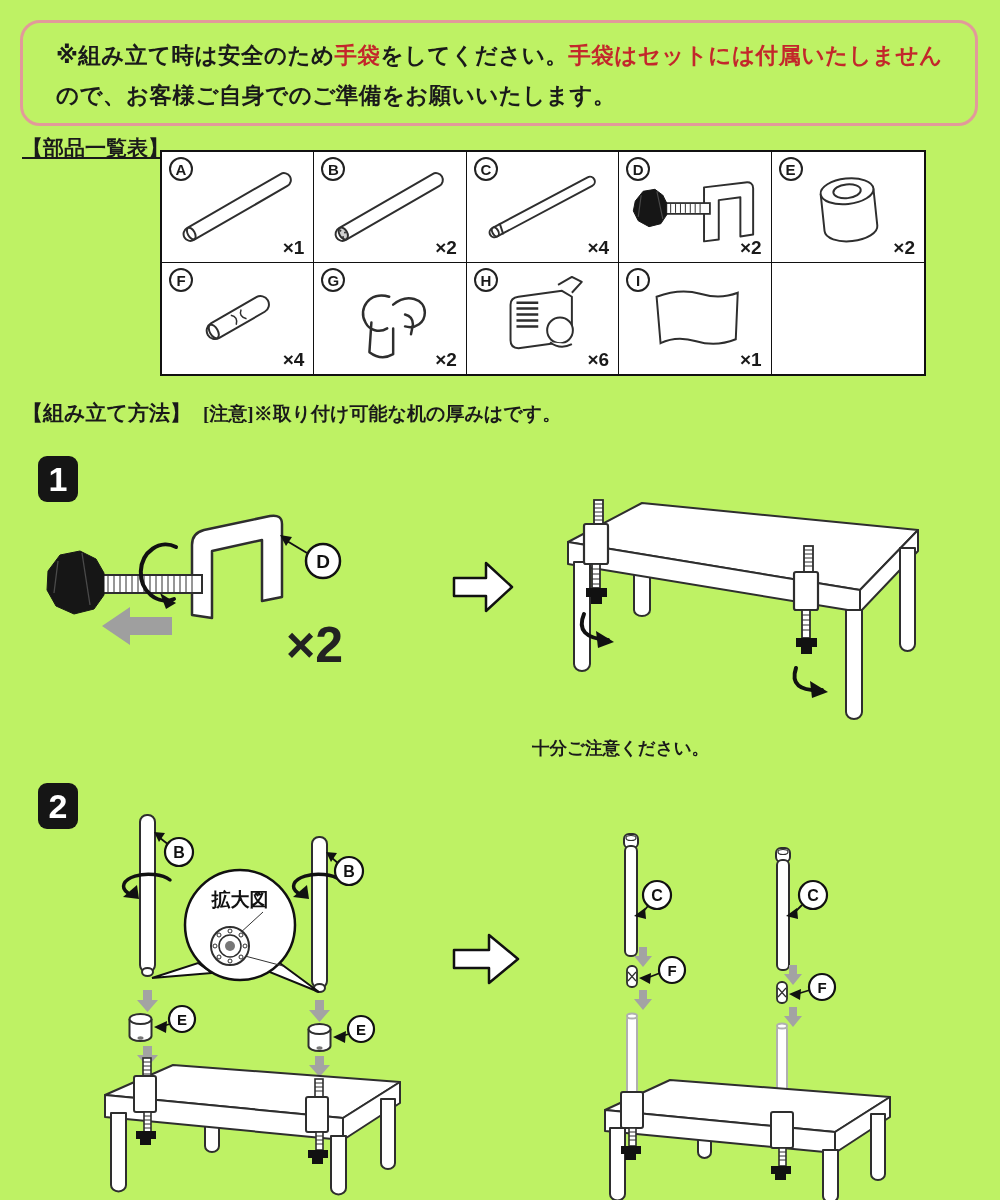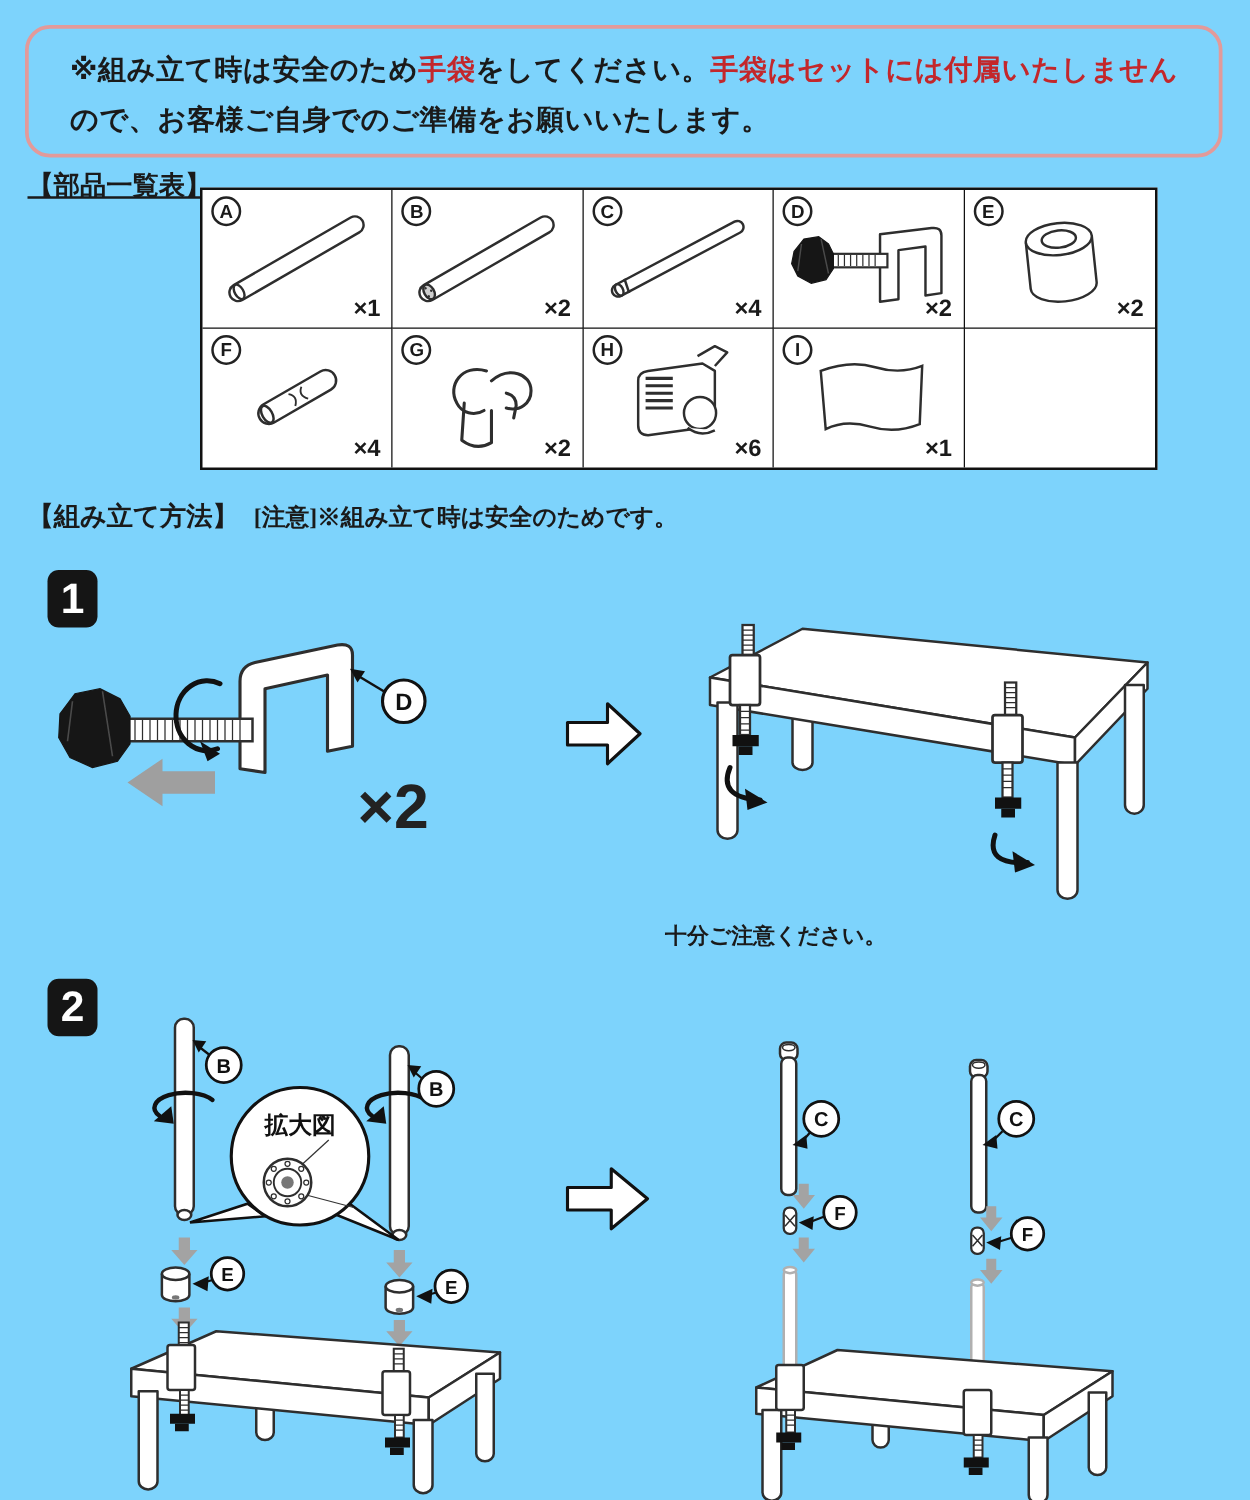--- a/index.html
+++ b/index.html
@@ -1,18 +1,18 @@
 <!DOCTYPE html>
 <html><head>
 <meta charset="utf-8">
 <style>
   * { margin:0; padding:0; box-sizing:border-box; }
   body { background:#fff; }
   .page {
-    position:relative; width:1000px; height:1200px; background:#7dd3fc;
+    position:relative; width:1000px; height:1200px; background:#bef264;
     font-family:"Liberation Sans","DejaVu Sans",sans-serif; color:#1a1a1a; overflow:hidden;
   }
   
   .warning-box {
     position:absolute; left:20px; top:20px; width:958px; height:106px;
     border:3px solid #e29a9a; border-radius:20px;
     padding:13px 20px 0 33px; font-size:22.5px; font-weight:bold; line-height:1.78;
     letter-spacing:.5px;
   }
   .red { color:#c3272b; }
@@ -179,21 +179,21 @@
         <path d="M38,34 q24,-9 44,-3 q20,6 38,-1 l-2,47 q-20,8 -40,2 q-20,-6 -36,2 z" fill="#fff" stroke="#2e2e2e" stroke-width="2"></path>
       </svg>
       <span class="part-qty">×1</span>
     </div>
 
     <div class="part-cell"></div>
   </div>
 
   <div class="assembly-heading">
     <span class="ah-title">【組み立て方法】</span>
-    <span class="ah-note">[注意]※組み立て時は安全のため</span>
+    <span class="ah-note">[注意]※取り付け可能な机の厚みは</span>
     <span class="ah-suffix">です。</span>
   </div>
 
   <div class="step-badge badge-1">1</div>
 
   <svg class="fig" style="left:30px;top:495px" width="360" height="200" viewBox="0 0 360 200">
     <path d="M162,120 L162,50 Q162,38 174,35 L240,21 Q252,19 252,29 L252,102 L232,106 L232,45 L182,56 L182,123 Z" fill="#fff" stroke="#2e2e2e" stroke-width="2.5" stroke-linejoin="round"></path>
     <rect x="66" y="80" width="106" height="18" fill="#fff" stroke="#2e2e2e" stroke-width="2"></rect>
     <path d="M72,81 v16 M78,81 v16 M84,81 v16 M90,81 v16 M96,81 v16 M102,81 v16 M108,81 v16 M114,81 v16 M120,81 v16 M126,81 v16 M132,81 v16 M138,81 v16 M144,81 v16 M150,81 v16 M156,81 v16 M162,81 v16" stroke="#2e2e2e" stroke-width="1"></path>
     <path d="M18,76 L30,60 L50,56 L66,64 L74,78 L74,100 L64,114 L44,119 L26,111 L17,95 Z" fill="#161616" stroke="#161616"></path>

